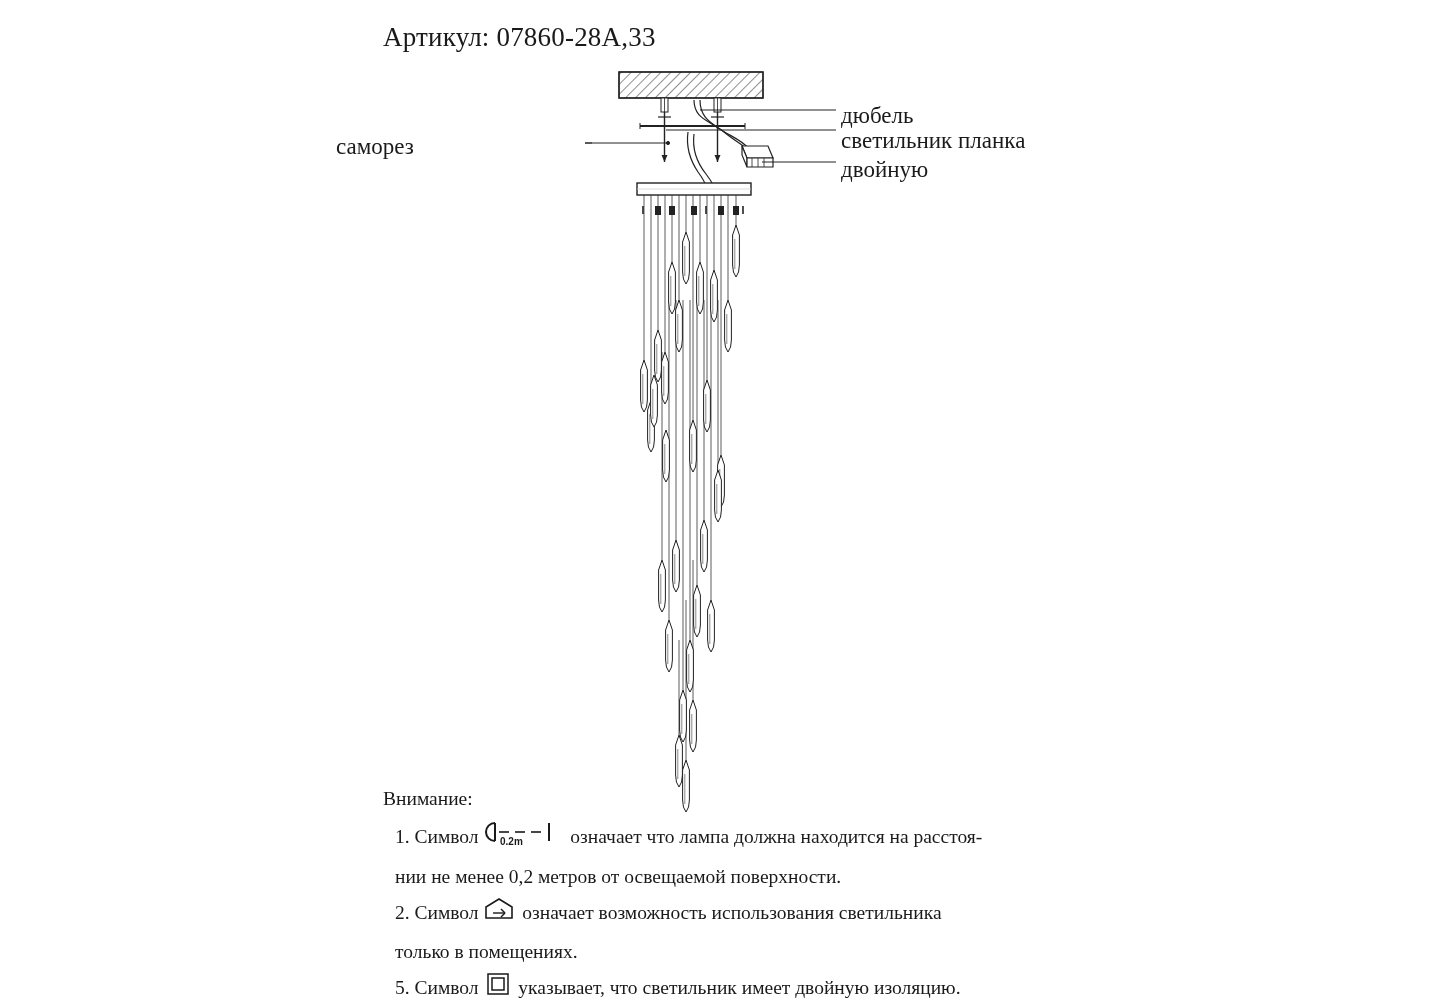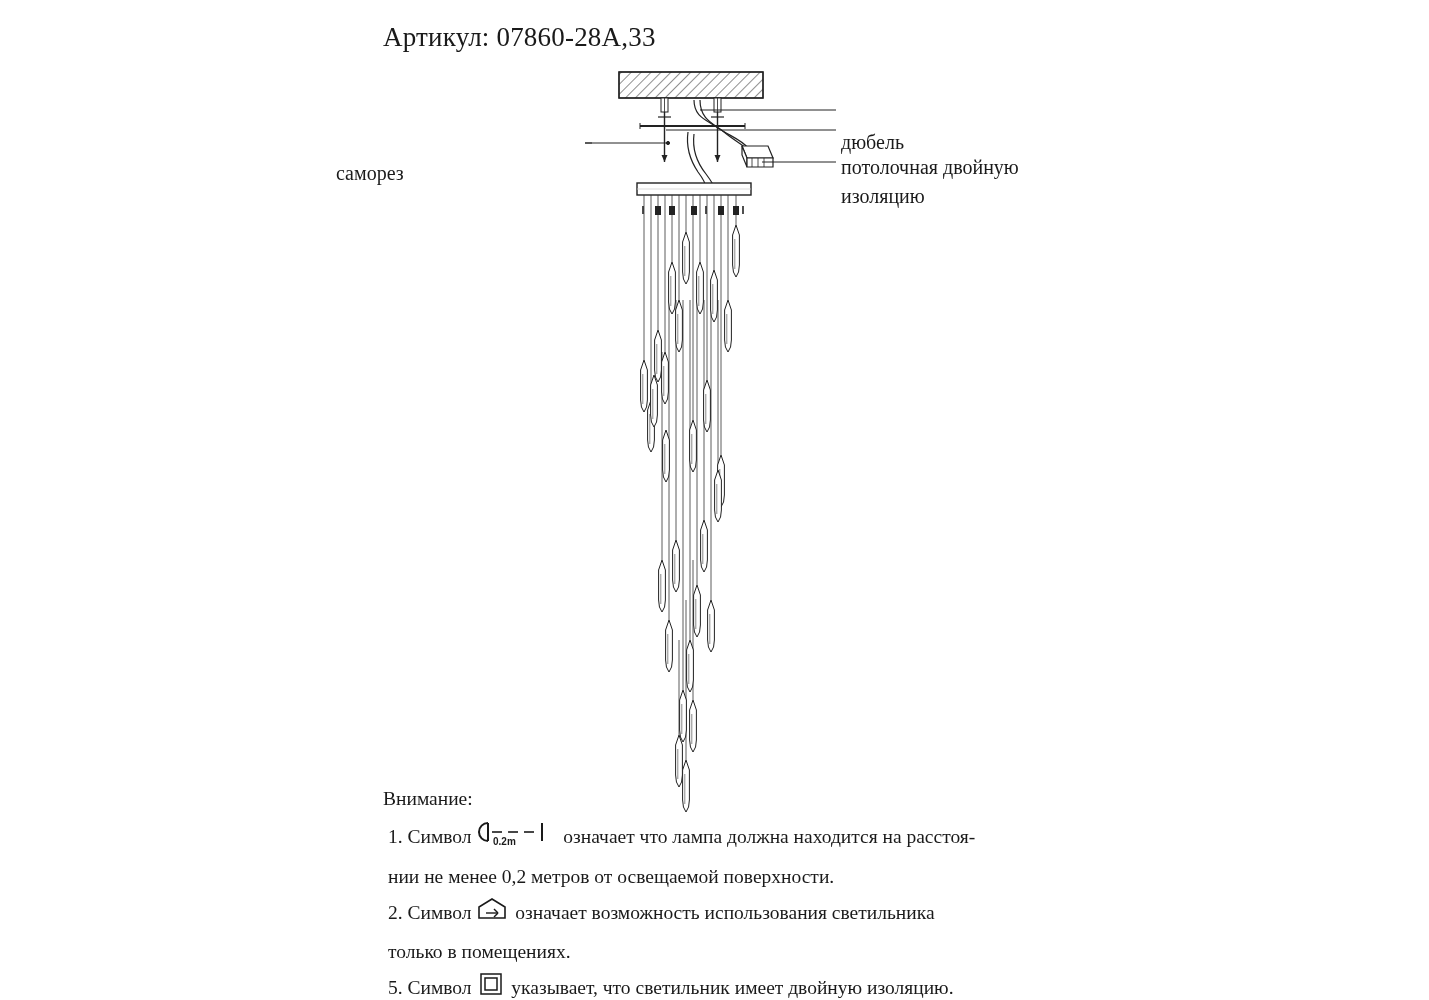--- a/index.html
+++ b/index.html
@@ -24,44 +24,43 @@
   .article-title {
     position: absolute;
     left: 383px;
     top: 22px;
     font-size: 27px;
     letter-spacing: 0.2px;
     white-space: nowrap;
   }
   .callout {
     position: absolute;
-    font-size: 20px;
+    font-size: 23px;
     white-space: nowrap;
-    margin-top: 28px;
   }
   .callout-left {
   }
   #callout-samorez { left: 336px; top: 134px; width: 230px; }
   #callout-dyubel { left: 841px; top: 103px; }
   #callout-planka { left: 841px; top: 128px; }
   #callout-klemmnik { left: 841px; top: 157px; }
 
   #notes {
     position: absolute;
     left: 383px;
     top: 783px;
     width: 660px;
     font-size: 19.5px;
     line-height: 32px;
   }
   #notes .note-head {
     margin-bottom: 6px;
   }
   #notes p {
-    margin: 0 0 4px 5px;
+    margin: 0 0 4px 12px;
   }
   .inline-sym {
     display: inline-block;
     vertical-align: middle;
     position: relative;
     top: -1px;
   }
   .drawing-svg {
     position: absolute;
     left: 0;
@@ -214,22 +213,22 @@
       <use href="#drop" x="693" y="700"></use>
       <use href="#drop" x="679" y="735"></use>
       <use href="#drop" x="686" y="760"></use>
       <use href="#drop" x="666" y="430"></use>
       <use href="#drop" x="654" y="375"></use>
     </g>
   </svg>
 
   <div class="callout callout-left" id="callout-samorez">саморез</div>
   <div class="callout" id="callout-dyubel">дюбель</div>
-  <div class="callout" id="callout-planka">потолочная двойную</div>
-  <div class="callout" id="callout-klemmnik">изоляцию</div>
+  <div class="callout" id="callout-planka">светильник планка</div>
+  <div class="callout" id="callout-klemmnik">двойную</div>
 
   <div id="notes">
     <div class="note-head">Внимание:</div>
 
     <p>
       <span>1. Символ</span>
       <span class="inline-sym">
         <svg width="82" height="26" viewBox="0 0 82 26">
           <path d="M12,3 A9,9 0 1,0 12,21" fill="none" stroke="#1a1a1a" stroke-width="2"></path>
           <line x1="12" y1="3" x2="12" y2="21" stroke="#1a1a1a" stroke-width="2"></line>

